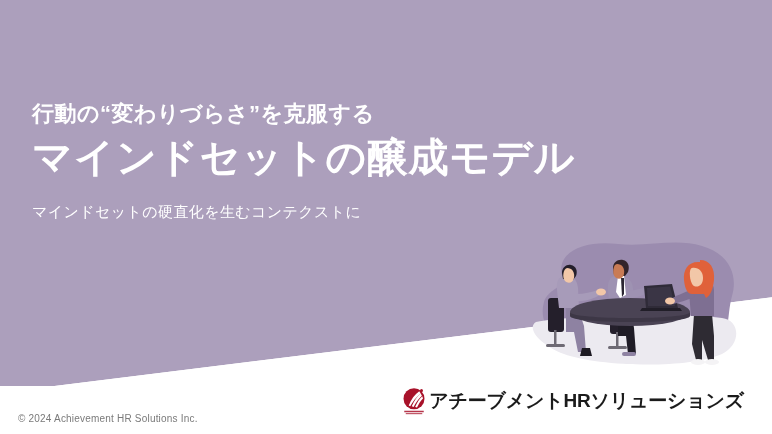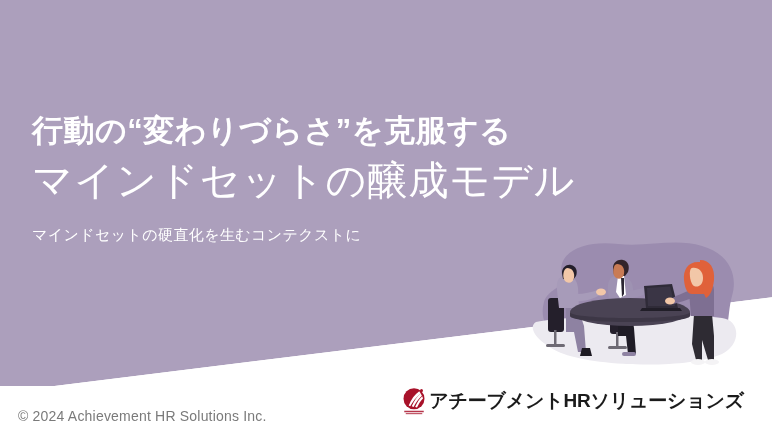--- a/index.html
+++ b/index.html
@@ -50,31 +50,31 @@
 
   
   .text-block {
     position: absolute;
     left: 32px;
     top: 100px;
     width: 470px;
   }
   .eyebrow {
     color: #ffffff;
-    font-size: 31px;
+    font-size: 22px;
     font-weight: 700;
     letter-spacing: 0.5px;
     line-height: 1.25;
-    margin: 12px 0 6px 0;
+    margin: 0 0 6px 0;
     white-space: nowrap;
   }
   .headline {
     color: #ffffff;
     font-size: 40px;
-    font-weight: 400;
+    font-weight: 700;
     letter-spacing: 1px;
     line-height: 1.15;
     margin: 0 0 20px 0;
     white-space: nowrap;
   }
   .sub-lines {
     margin: 0;
     padding: 0;
     list-style: none;
   }
@@ -95,21 +95,21 @@
     width: 232px;
     height: 128px;
   }
   .illustration svg { display: block; }
 
   
   .copyright {
     position: absolute;
     left: 18px;
     bottom: 10px;
-    font-size: 14px;
+    font-size: 10px;
     color: #7a7a7a;
     letter-spacing: 0.2px;
   }
   .brand {
     position: absolute;
     right: 28px;
     bottom: 18px;
     display: flex;
     align-items: center;
   }

